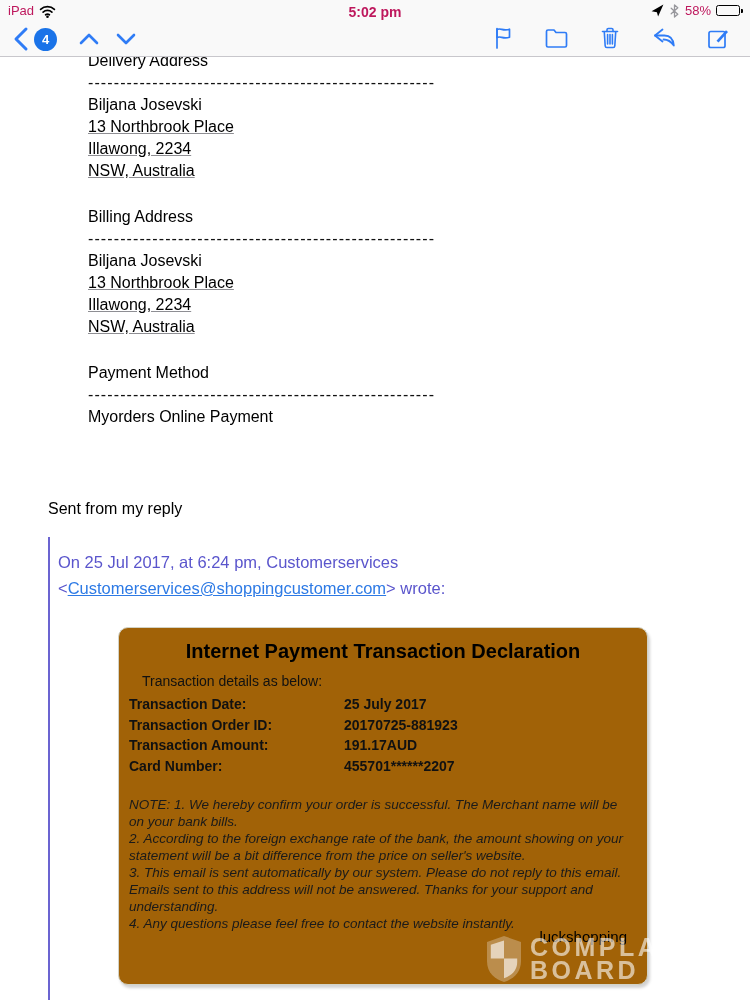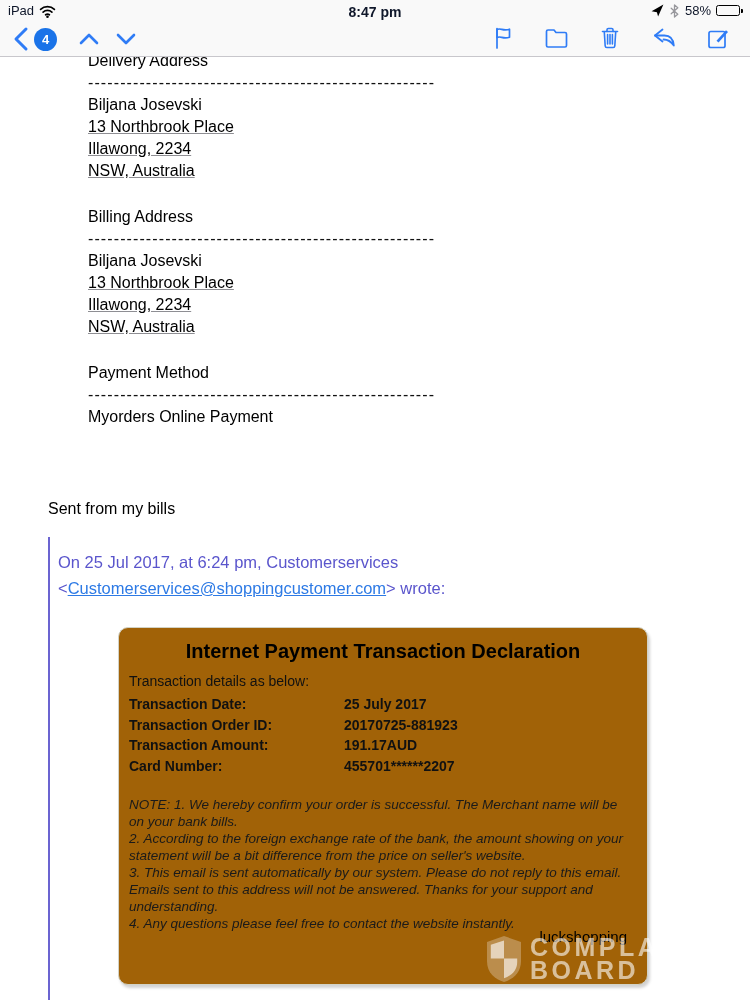--- a/index.html
+++ b/index.html
@@ -10,21 +10,21 @@
     font-family:"Liberation Sans", sans-serif;
     color:#111;
   }
   
   .header {
     position:absolute; top:0; left:0; width:750px; height:57px;
     background:#f9f9f9; border-bottom:1px solid #c8c7cc; z-index:10;
   }
   .statusbar {
     position:absolute; top:0; left:0; width:100%; height:22px;
-    display:flex; align-items:center; font-size:13px; color:#0f172a;
+    display:flex; align-items:center; font-size:13px; color:#be185d;
   }
   .sb-left { position:absolute; left:8px; top:3px; display:flex; align-items:center; gap:5px; }
   .sb-time { position:absolute; left:0; right:0; top:4px; text-align:center; font-size:14px; font-weight:700; }
   .sb-right { position:absolute; right:7px; top:3px; display:flex; align-items:center; gap:5px; }
   .battery { display:flex; align-items:center; }
   .battery-body { width:24px; height:11px; border:1px solid #000; border-radius:2.5px; padding:1px; }
   .battery-fill { width:58%; height:100%; background:#000; border-radius:1px; }
   .battery-nub { width:2px; height:4px; background:#000; border-radius:0 1px 1px 0; margin-left:1px; }
   .toolbar {
     position:absolute; top:22px; left:0; width:100%; height:35px;
@@ -60,21 +60,21 @@
   .decl-box {
     position:absolute; left:118px; top:627px; width:530px; height:358px;
     background:#a16207; border:1px solid #d2d2c5; border-radius:10px;
     box-shadow:2px 3px 3px rgba(0,0,0,0.18);
     color:#111;
   }
   .decl-title {
     margin-top:11px; text-align:center;
     font-size:20px; font-weight:700; line-height:24px; color:#000;
   }
-  .decl-intro { margin:10px 14px 0 10px; font-size:14px; line-height:16px; }
+  .decl-intro { margin:10px 14px 0 23px; font-size:14px; line-height:16px; }
   .decl-rows { margin:5px 14px 0 10px; font-size:14px; line-height:20.5px; }
   .decl-row { display:flex;font-weight:bold; }
   .decl-label { width:215px; flex:0 0 215px; }
   .decl-note {
     margin:20px 14px 0 10px; font-size:13.5px; font-style:italic;
     line-height:17px; white-space:pre-wrap; color:#1a1a1a;
   }
   .merchant { position:absolute; right:20px; bottom:39px; font-size:15px; color:#000; }
   .watermark {
     position:absolute; left:365px; bottom:1px;
@@ -95,21 +95,21 @@
         <span>iPad</span>
         <span>
           <svg width="17" height="14" viewBox="0 0 17 14" fill="none" stroke="#000" stroke-width="1.7" stroke-linecap="round">
             <path d="M1.6 5.4 a10.2 10.2 0 0 1 13.8 0"></path>
             <path d="M4.1 8.1 a6.6 6.6 0 0 1 8.8 0"></path>
             <path d="M6.6 10.8 a3.2 3.2 0 0 1 3.8 0"></path>
             <circle cx="8.5" cy="12.7" r="1.3" fill="#000" stroke="none"></circle>
           </svg>
         </span>
       </div>
-      <div class="sb-time">8:47 pm</div>
+      <div class="sb-time">5:02 pm</div>
       <div class="sb-right">
         <span>
           <svg width="13" height="13" viewBox="0 0 13 13">
             <path d="M12.4 0.6 L0.6 7.2 L5.9 8.2 L7.1 12.6 Z" fill="#000"></path>
           </svg>
         </span>
         <span>
           <svg width="11" height="14" viewBox="0 0 11 14" fill="none" stroke="#97979c" stroke-width="1.3" stroke-linejoin="round" stroke-linecap="round">
             <path d="M2.2 4.2 L8.8 10.2 L5.5 13 L5.5 1 L8.8 3.8 L2.2 9.8"></path>
           </svg>
@@ -198,21 +198,21 @@
         <div><span class="addr-link">NSW, Australia</span></div>
       </div>
 
       <div class="section">
         <div>Payment Method</div>
         <div class="divider">------------------------------------------------------</div>
         <div>Myorders Online Payment</div>
       </div>
     </div>
 
-    <div class="signature">Sent from my bills</div>
+    <div class="signature">Sent from my reply</div>
 
     <div class="quote-bar"></div>
 
     <div class="quote-header">
       <div>On 25 Jul 2017, at 6:24 pm, Customerservices</div>
       <div><span>&lt;</span><a>Customerservices@shoppingcustomer.com</a><span>&gt; wrote:</span></div>
     </div>
 
     <div class="decl-box">
       <div class="decl-title">Internet Payment Transaction Declaration</div>

